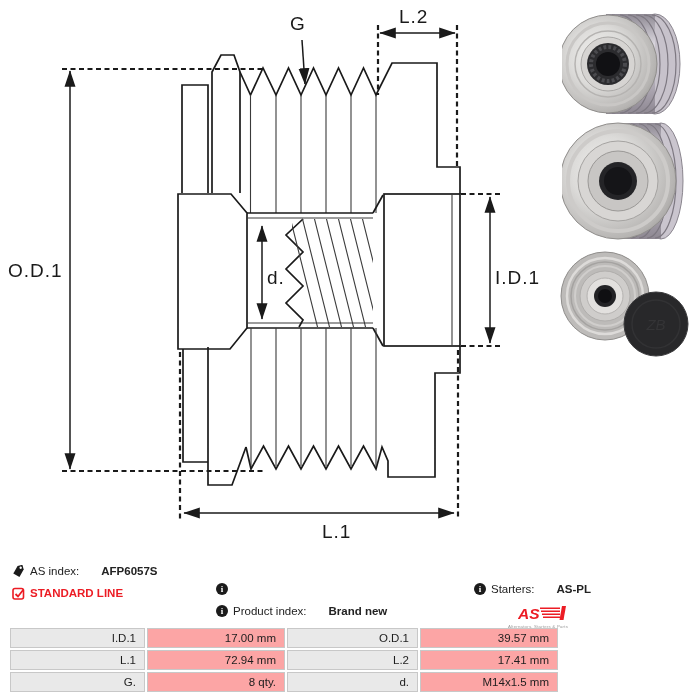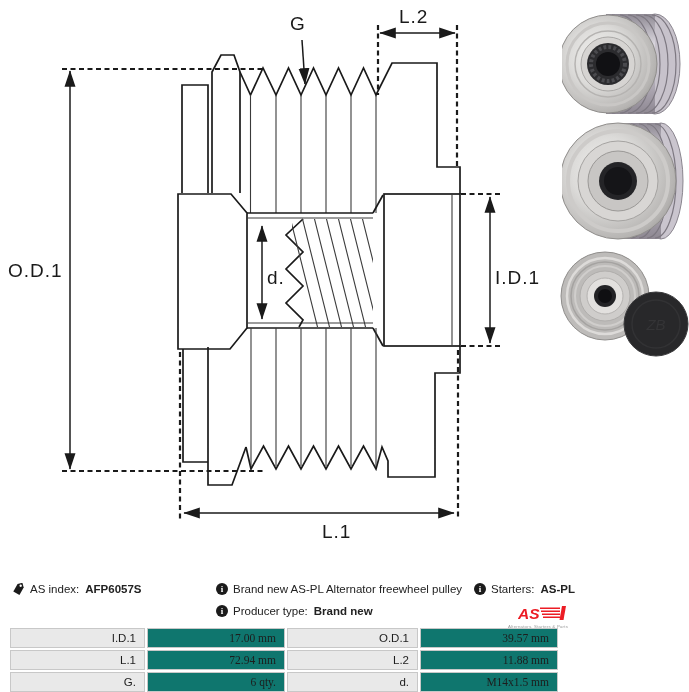--- a/index.html
+++ b/index.html
@@ -11,31 +11,31 @@
   .oln{stroke:#1a1a1a;stroke-width:1.7;fill:none;stroke-linejoin:miter;}
   .thin{stroke:#3a3a3a;stroke-width:1.1;fill:none;}
   .dim{stroke:#1a1a1a;stroke-width:1.5;fill:none;}
   .dsh{stroke:#1a1a1a;stroke-width:2.2;fill:none;stroke-dasharray:5 3.5;}
   
   #photos{position:absolute;left:558px;top:0;width:131px;height:370px;}
   #photos svg{position:absolute;}
   
   .ibcol{position:absolute;font-size:11.5px;white-space:nowrap;}
   .ibrow{display:flex;align-items:center;gap:5px;height:16px;margin-bottom:6px;}
-  .ibrow b{margin-left:1px;}
+  .ibrow b{margin-left:17px;}
   .red{color:#ec1c24;font-weight:bold;}
   .ii{display:inline-block;width:12px;height:12px;border-radius:50%;background:#1b1b1b;color:#fff;
       font:bold 9px/12px "Liberation Serif",serif;text-align:center;flex:0 0 auto;}
   #aslogo{margin-left:44px;margin-top:2px;}
   #aslogo-sub{margin-left:34px;font-size:6px;color:#9a9a9a;transform:scale(.72);transform-origin:left top;letter-spacing:.3px;}
   
   #spec{position:absolute;left:8px;top:626px;border-collapse:separate;border-spacing:2px;table-layout:fixed;}
   #spec td{border:1px solid #c8c8c8;height:16px;padding:1px 8px 1px 4px;font-size:11.5px;text-align:right;color:#1d1d1d;}
   #spec td.lbl{background:#e9e9e9;}
-  #spec td.val{background:#0f766e;font-family:Liberation Serif, serif;}
+  #spec td.val{background:#fca5a5;}
 </style>
 </head>
 <body>
 
 <div id="stage">
 
   <svg id="draw" width="548" height="570" viewBox="0 0 548 570">
     <defs>
       <marker id="arr" viewBox="0 0 12 8" refX="11.5" refY="4" markerWidth="11" markerHeight="8" orient="auto-start-reverse">
           <path d="M0,0 L12,4 L0,8 Z" fill="#1a1a1a"></path>
@@ -196,41 +196,47 @@
       <circle cx="47" cy="48" r="11" fill="#222225"></circle>
       <circle cx="47" cy="48" r="7" fill="#0f0f12"></circle>
       <g>
         <circle cx="98" cy="76" r="32" fill="#28282a" stroke="#3a3a3c"></circle>
         <circle cx="98" cy="76" r="24" fill="none" stroke="#323234" stroke-width="1.5"></circle>
         <text x="98" y="82" text-anchor="middle" font-size="15" font-style="italic" fill="#343436">ZB</text>
       </g>
     </svg>
   </div>
 
-  <div class="ibcol" style="left:12px;top:581px;width:195px">
+  <div class="ibcol" style="left:12px;top:563px;width:195px">
     <div class="ibrow">
       <svg width="13" height="13" viewBox="0 0 13 13">
         <g transform="rotate(-15 6.5 6.5)">
           <path d="M1,7 L7,1 H12 V6 L6,12 Z" fill="#1b1b1b"></path>
           <circle cx="9.6" cy="3.4" r="1.2" fill="#fff"></circle>
         </g>
       </svg>
       <span>AS index:</span>
         <b>AFP6057S</b>
     </div>
+    <div class="ibrow">
+      <svg width="13" height="13" viewBox="0 0 13 13">
+        <rect x="1" y="1.5" width="10.5" height="10.5" rx="2" fill="none" stroke="#ec1c24" stroke-width="1.6"></rect>
+        <polyline points="3.5,7 6,9.5 11.5,2.5" fill="none" stroke="#ec1c24" stroke-width="1.8"></polyline>
+      </svg>
+      <span class="red">STANDARD LINE</span>
+    </div>
   </div>
 
   <div class="ibcol" style="left:216px;top:581px;width:250px">
     <div class="ibrow">
       <span class="ii">i</span>
-      <span>Brand new AS-PL Alternator freewheel pulley</span>
     </div>
     <div class="ibrow">
       <span class="ii">i</span>
-      <span>Producer type:</span>
+      <span>Product index:</span>
         <b>Brand new</b>
     </div>
   </div>
 
   <div class="ibcol" style="left:474px;top:581px;width:210px">
     <div class="ibrow">
       <span class="ii">i</span>
       <span>Starters:</span>
         <b>AS-PL</b>
     </div>
@@ -258,24 +264,24 @@
         <tr>
       <td class="lbl">I.D.1</td>
       <td class="val">17.00 mm</td>
       <td class="lbl">O.D.1</td>
       <td class="val">39.57 mm</td>
     </tr>
     <tr>
       <td class="lbl">L.1</td>
       <td class="val">72.94 mm</td>
       <td class="lbl">L.2</td>
-      <td class="val">11.88 mm</td>
+      <td class="val">17.41 mm</td>
     </tr>
     <tr>
       <td class="lbl">G.</td>
-      <td class="val">6 qty.</td>
+      <td class="val">8 qty.</td>
       <td class="lbl">d.</td>
       <td class="val">M14x1.5 mm</td>
     </tr>
   </tbody>
     </table>
 
 </div>
 
 </body></html>

